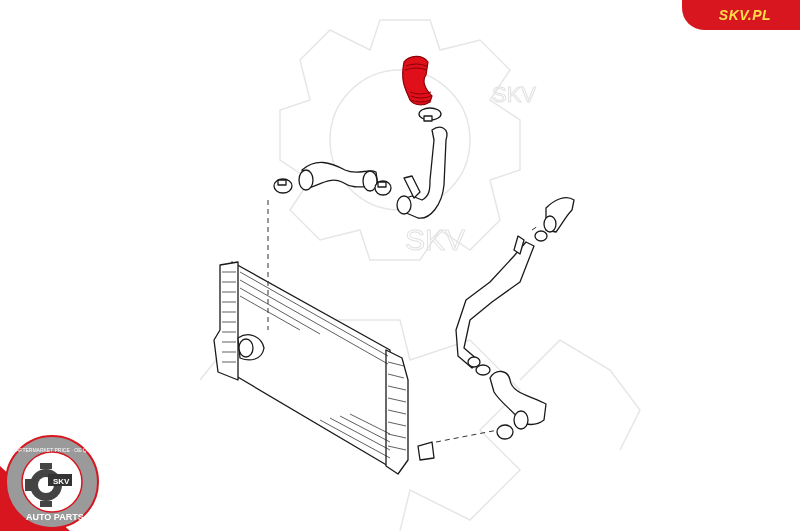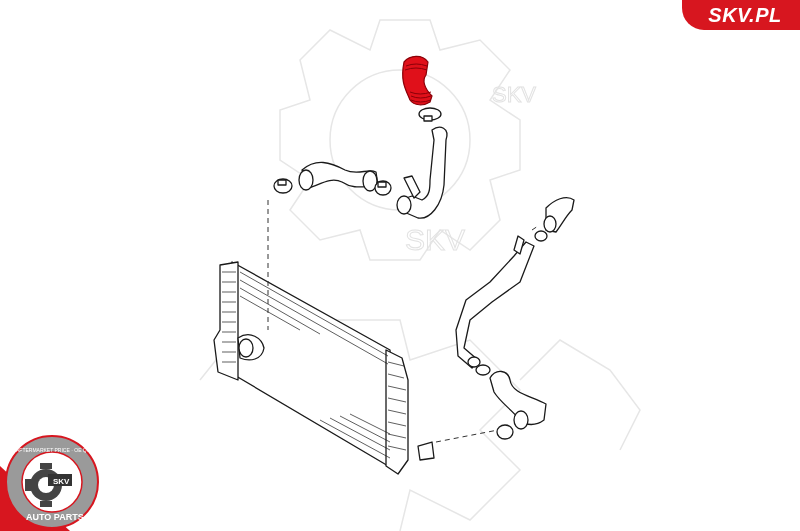--- a/index.html
+++ b/index.html
@@ -4,21 +4,21 @@
 <style>
   html, body { margin: 0; padding: 0; }
   body { width: 800px; height: 531px; background: #ffffff; position: relative; overflow: hidden; font-family: "Liberation Sans", sans-serif; }
   .canvas { position: absolute; left: 0; top: 0; width: 800px; height: 531px; }
   .brand-tag {
     position: absolute; right: 0; top: 0; width: 118px; height: 30px;
     background: #d7161f; border-bottom-left-radius: 22px;
     display: flex; align-items: center; justify-content: center;
   }
   .brand-tag span {
-    color: #ffffff; font-weight: bold; font-style: italic; font-size: 20px; letter-spacing: 0.5px;
+    color: #fde047; font-weight: bold; font-style: italic; font-size: 14px; letter-spacing: 0.5px;
     font-family: "Liberation Sans", sans-serif; padding-left: 8px;
   }
   .badge { position: absolute; left: 0; top: 430px; width: 110px; height: 101px; }
 </style>
 </head>
 <body>
 
 <svg class="canvas" viewBox="0 0 800 531" xmlns="http://www.w3.org/2000/svg">
 
   <g fill="none" stroke="#e6e6e6" stroke-width="1.5">

